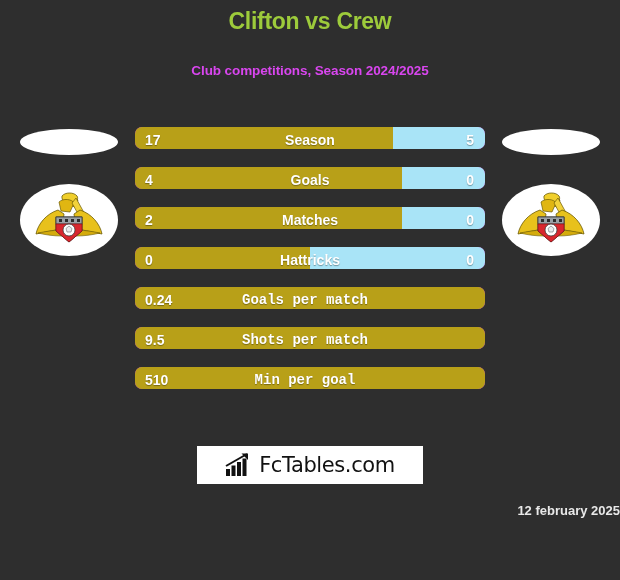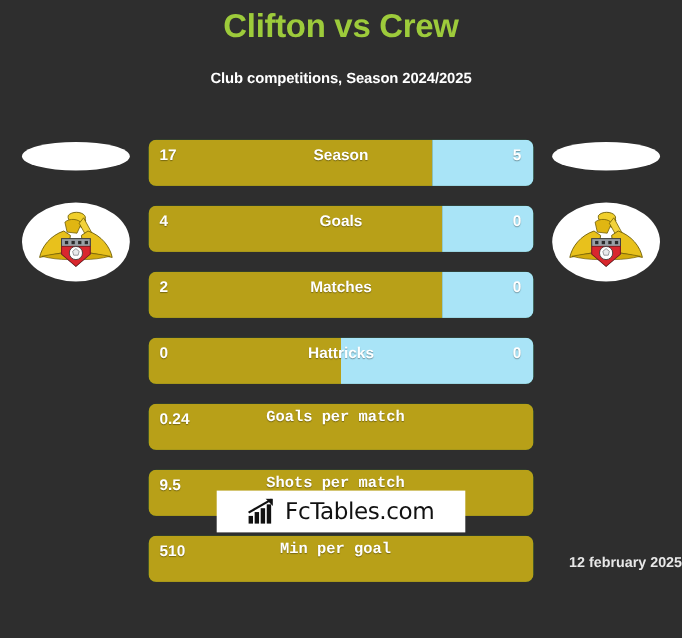--- a/index.html
+++ b/index.html
@@ -9,30 +9,30 @@
     font-family:"Liberation Sans", sans-serif;
     overflow:hidden;
     position:relative;
   }
   .stage{position:absolute;inset:0;}
 
   
   .title{
     position:absolute;top:8px;left:0;width:620px;
     text-align:center;
-    font-size:30px;font-weight:bold;
+    font-size:23px;font-weight:bold;
     color:#9dcb3b;
     letter-spacing:-0.3px;
     font-family:"Liberation Sans", sans-serif;
   }
   .subtitle{
     position:absolute;top:63px;left:0;width:620px;
     text-align:center;
     font-size:13.5px;font-weight:bold;
-    color:#ffffff;
+    color:#d946ef;
     letter-spacing:-0.1px;
   }
 
   
   .ellipse-blank{
     position:absolute;
     width:98px;height:26px;
     background:#ffffff;
     border-radius:50%;
   }
@@ -42,25 +42,25 @@
     background:#ffffff;
     border-radius:50%;
     overflow:hidden;
   }
   .crest-wrap svg{position:absolute;left:50%;top:50%;transform:translate(-50%,-50%);}
 
   
   .bars{position:absolute;left:135px;top:127px;width:350px;}
   .row{
     position:relative;
-    height:42px;
+    height:22px;
     margin-bottom:18px;
     border-radius:7px;
     overflow:hidden;
-    background:#14532d;
+    background:#d946ef;
   }
   .fill-home{
     position:absolute;left:0;top:0;bottom:0;
     background:#b8a018;
   }
   .fill-away{
     position:absolute;right:0;top:0;bottom:0;
     background:#a9e4f7;
   }
   .val{

